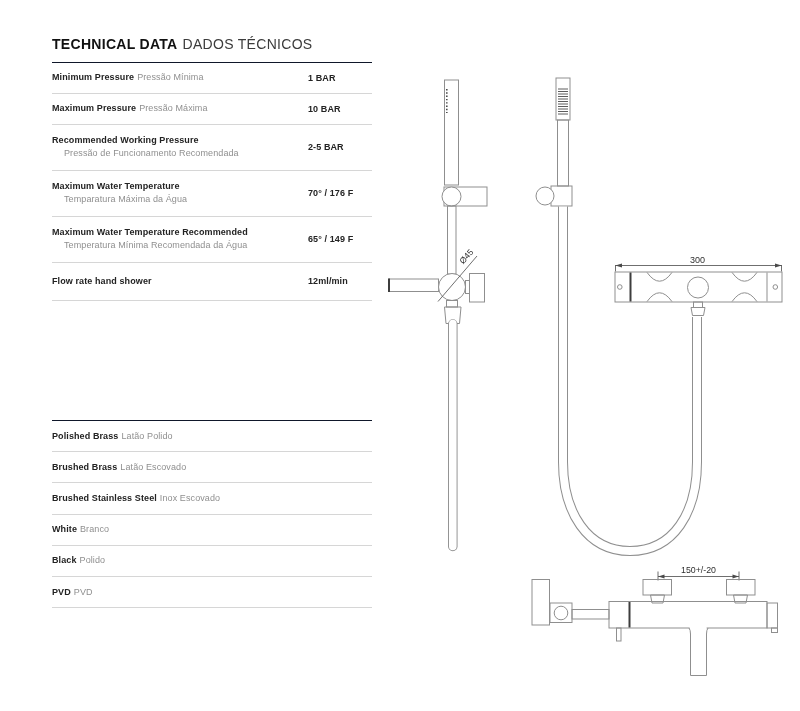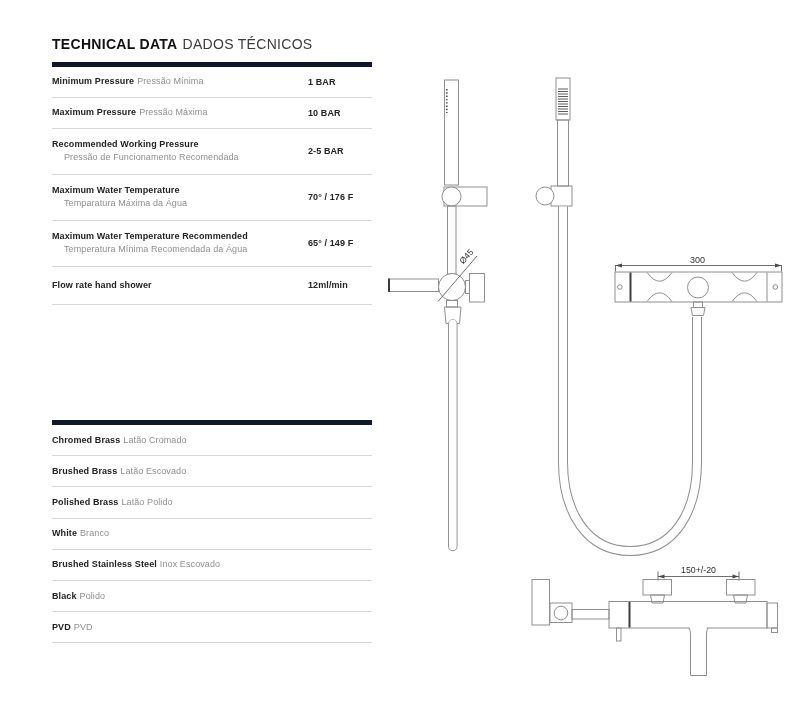--- a/index.html
+++ b/index.html
@@ -5,21 +5,21 @@
   html,body{margin:0;padding:0;}
   body{
     width:800px;height:711px;position:relative;overflow:hidden;
     background:#ffffff;font-family:"Liberation Sans",sans-serif;
     -webkit-font-smoothing:antialiased;
   }
   .block{position:absolute;left:52px;width:320px;}
   .block-title{font-size:14px;line-height:12px;letter-spacing:.3px;color:#1d1d1d;white-space:nowrap;}
   .block-title .bt-main{font-weight:bold;color:#111;}
   .block-title .bt-sub{font-weight:normal;color:#3c3c3c;margin-left:5px;}
-  .table{border-top:5px solid #0f172a;}
+  .table{border-top:1px solid #0f172a;}
   .trow{display:flex;align-items:center;border-bottom:1px solid #d6d6d6;}
   .cell-label{width:246px;padding-right:10px;font-size:9px;line-height:13px;}
   .lbl{font-weight:bold;color:#232323;letter-spacing:.1px;}
   .sub{color:#8f8f8f;margin-left:3px;letter-spacing:.1px;}
   .cell-value{flex:1;font-size:9px;font-weight:bold;color:#232323;white-space:nowrap;letter-spacing:.1px;}
   
   .t1 .trow:nth-child(1){height:29.5px}
   .t1 .trow:nth-child(2){height:30px}
   .t1 .trow:nth-child(3){height:45px}
   .t1 .trow:nth-child(4){height:45px}
@@ -64,33 +64,30 @@
     <div class="trow">
       <div class="cell-label"><span class="lbl">Flow rate hand shower</span></div>
       <div class="cell-value">12ml/min</div>
     </div>
   </div>
 </div>
 
 <div class="block" style="top:405px;">
   <div class="table t2" id="t2">
     <div class="trow">
-      <div class="cell-label"><span class="lbl">Chromed Brass</span><span class="sub">Latão Cromado</span></div>
+      <div class="cell-label"><span class="lbl">Polished Brass</span><span class="sub">Latão Polido</span></div>
     </div>
     <div class="trow">
       <div class="cell-label"><span class="lbl">Brushed Brass</span><span class="sub">Latão Escovado</span></div>
     </div>
     <div class="trow">
-      <div class="cell-label"><span class="lbl">Polished Brass</span><span class="sub">Latão Polido</span></div>
+      <div class="cell-label"><span class="lbl">Brushed Stainless Steel</span><span class="sub">Inox Escovado</span></div>
     </div>
     <div class="trow">
       <div class="cell-label"><span class="lbl">White</span><span class="sub">Branco</span></div>
-    </div>
-    <div class="trow">
-      <div class="cell-label"><span class="lbl">Brushed Stainless Steel</span><span class="sub">Inox Escovado</span></div>
     </div>
     <div class="trow">
       <div class="cell-label"><span class="lbl">Black</span><span class="sub">Polido</span></div>
     </div>
     <div class="trow">
       <div class="cell-label"><span class="lbl">PVD</span><span class="sub">PVD</span></div>
     </div>
   </div>
 </div>
 

